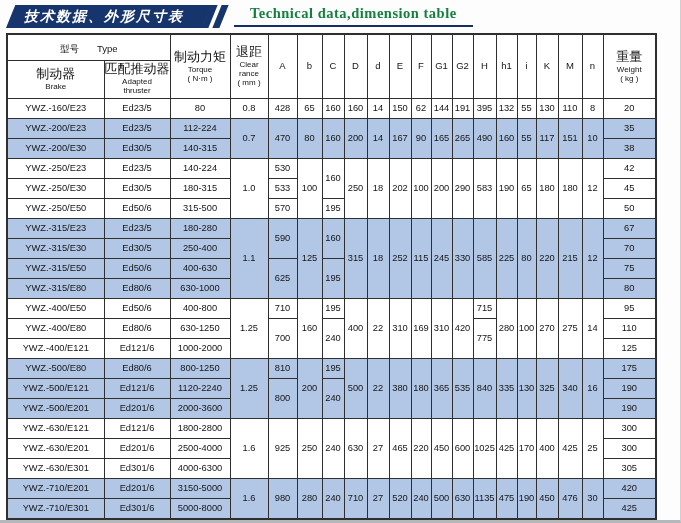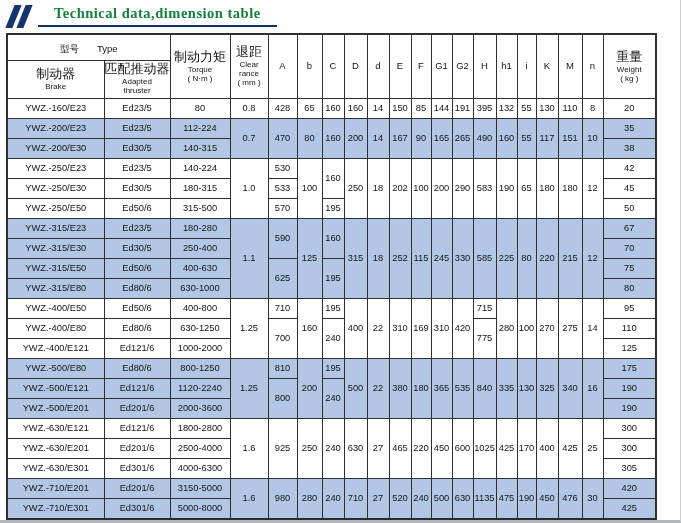--- a/index.html
+++ b/index.html
@@ -66,20 +66,24 @@
   th.dim{font-size:9.5px;}
   tbody td{font-size:9.3px;height:19px;white-space:nowrap;}
   tbody tr.shade td{background:#b2c7e6;}
 </style>
 </head>
 <body>
 
 <div class="page">
 
   <div class="banner">
+    <div class="banner-cn">
+      <span class="bg"></span>
+      <span class="txt">技术数据、外形尺寸表</span>
+    </div>
     <div class="stripes">
       <span class="stripe"></span>
       <span class="stripe"></span>
     </div>
     <div class="banner-en">Technical data,dimension table</div>
   </div>
 
   <div class="tbl-wrap">
     <table>
       <colgroup>
@@ -158,21 +162,21 @@
             <td>YWZ.-160/E23</td>
             <td>Ed23/5</td>
             <td>80</td>
             <td>0.8</td>
             <td>428</td>
             <td>65</td>
             <td>160</td>
             <td>160</td>
             <td>14</td>
             <td>150</td>
-            <td>85</td>
+            <td>62</td>
             <td>144</td>
             <td>191</td>
             <td>395</td>
             <td>132</td>
             <td>55</td>
             <td>130</td>
             <td>110</td>
             <td>8</td>
             <td>20</td>
           </tr>

